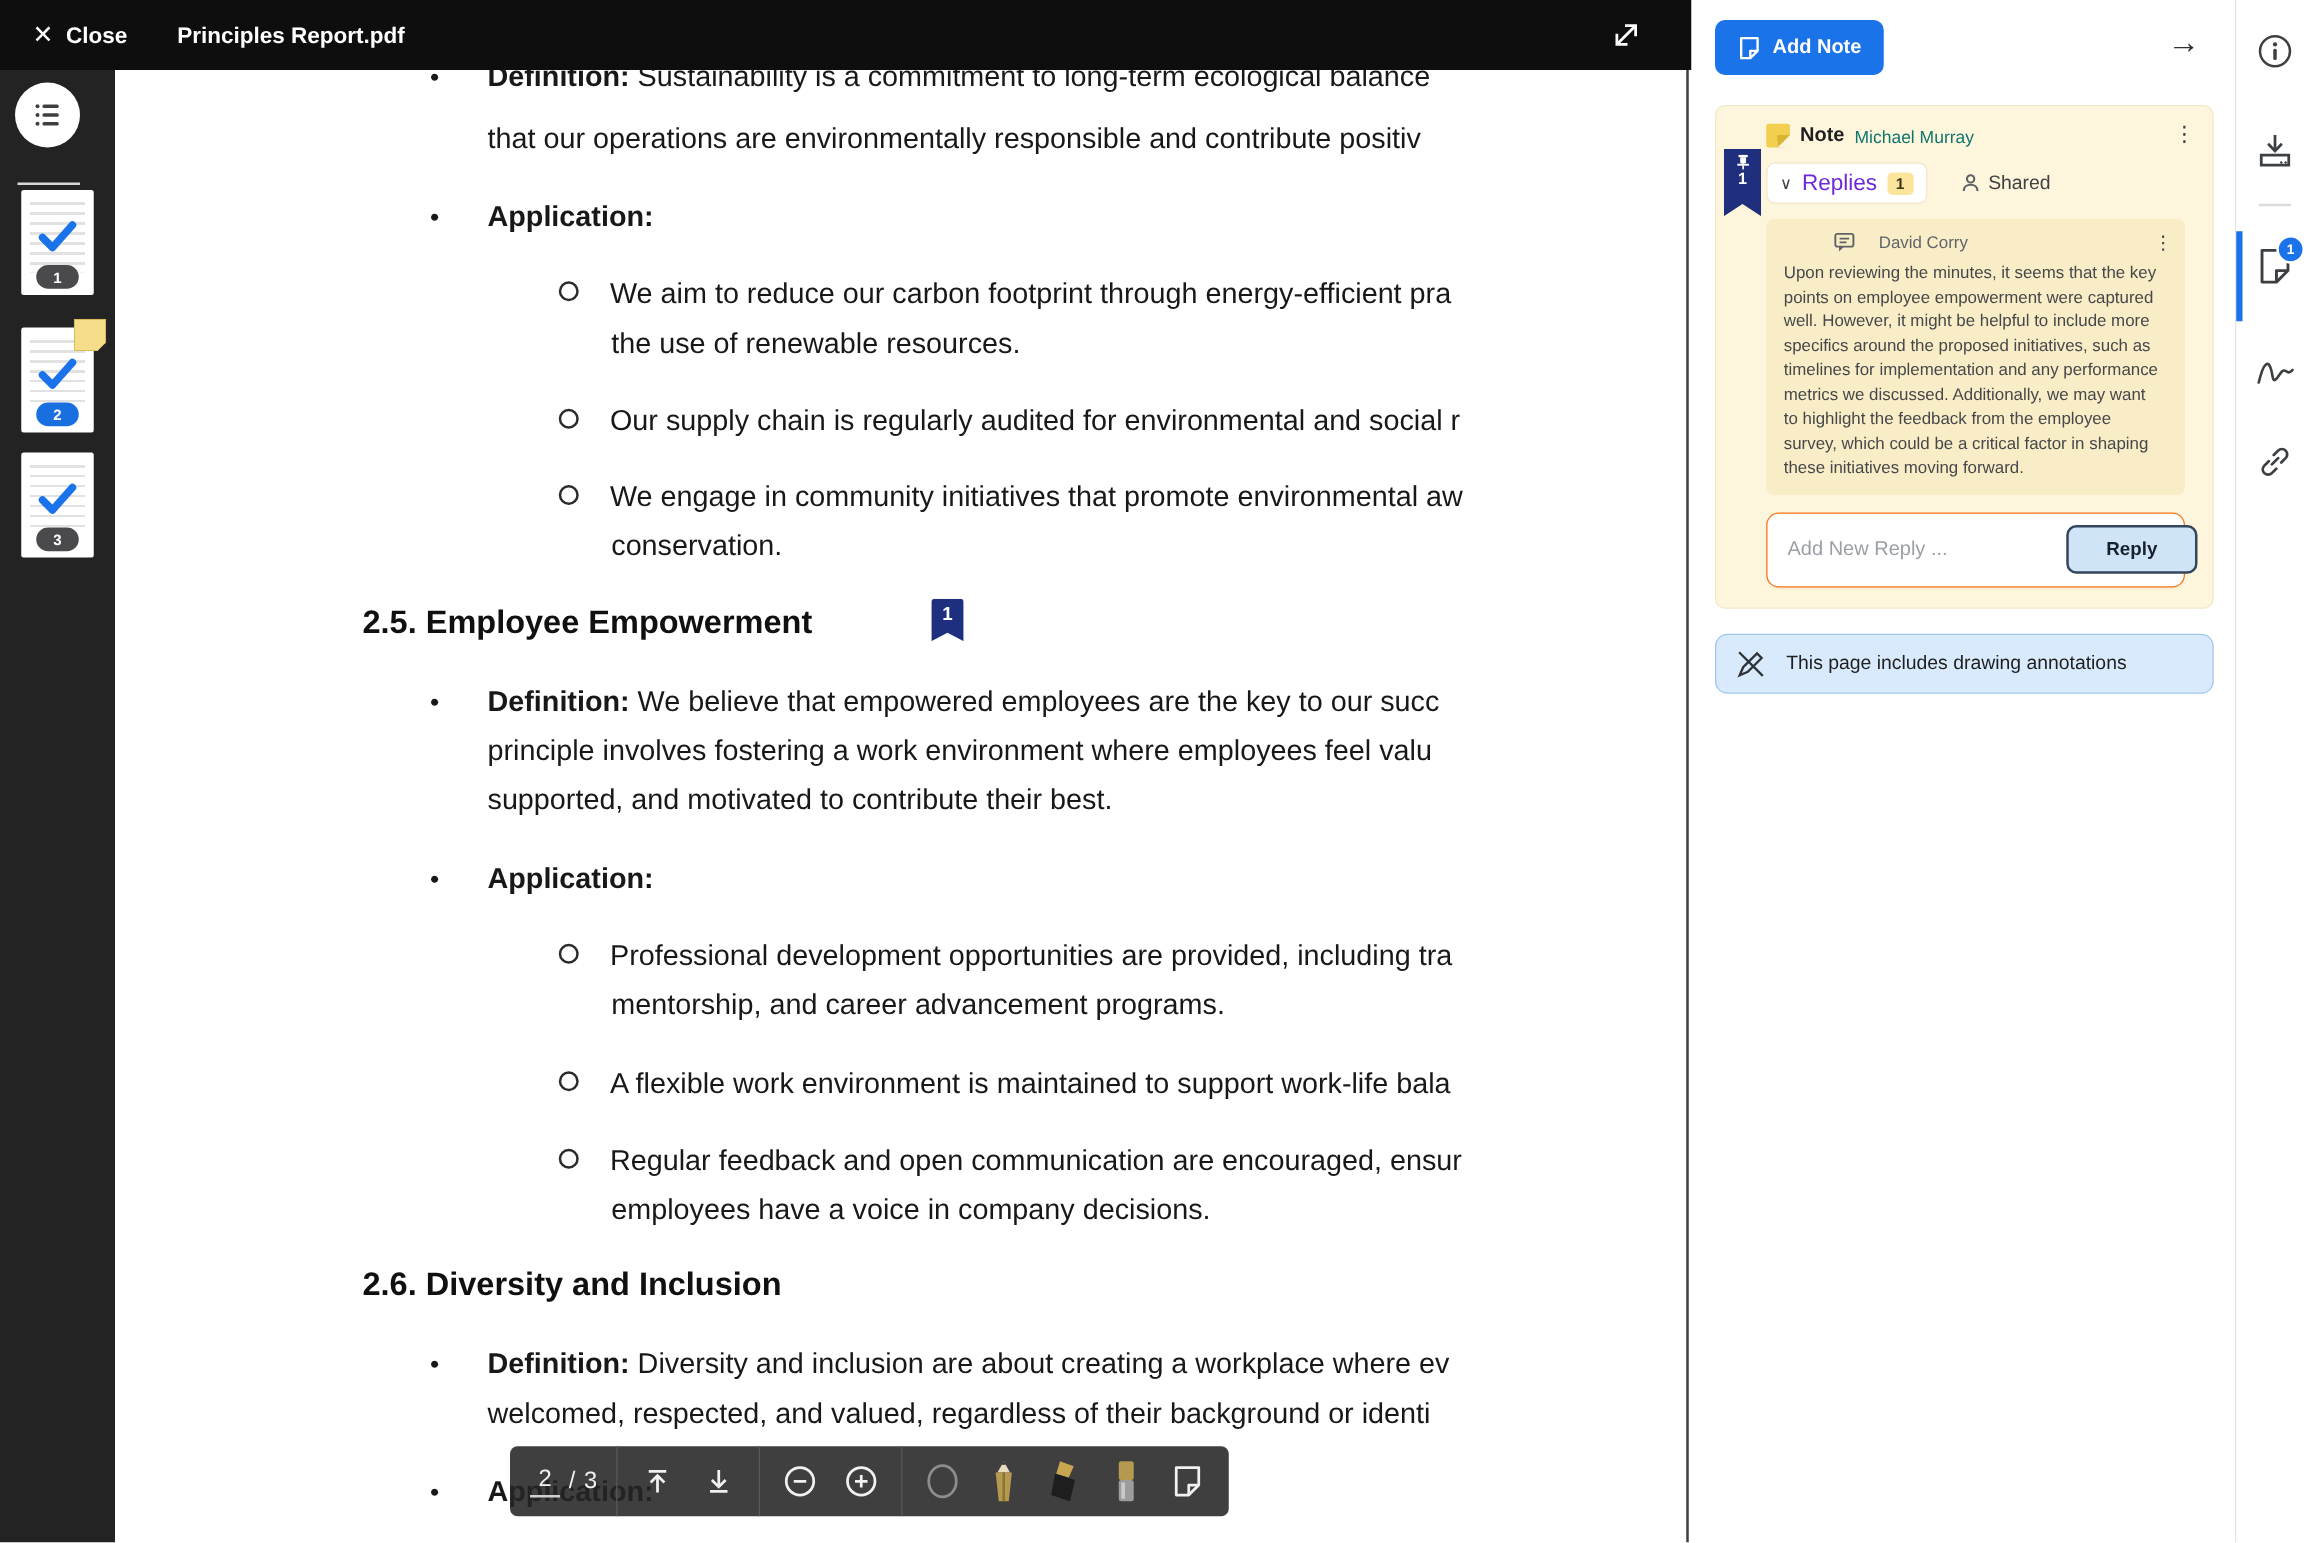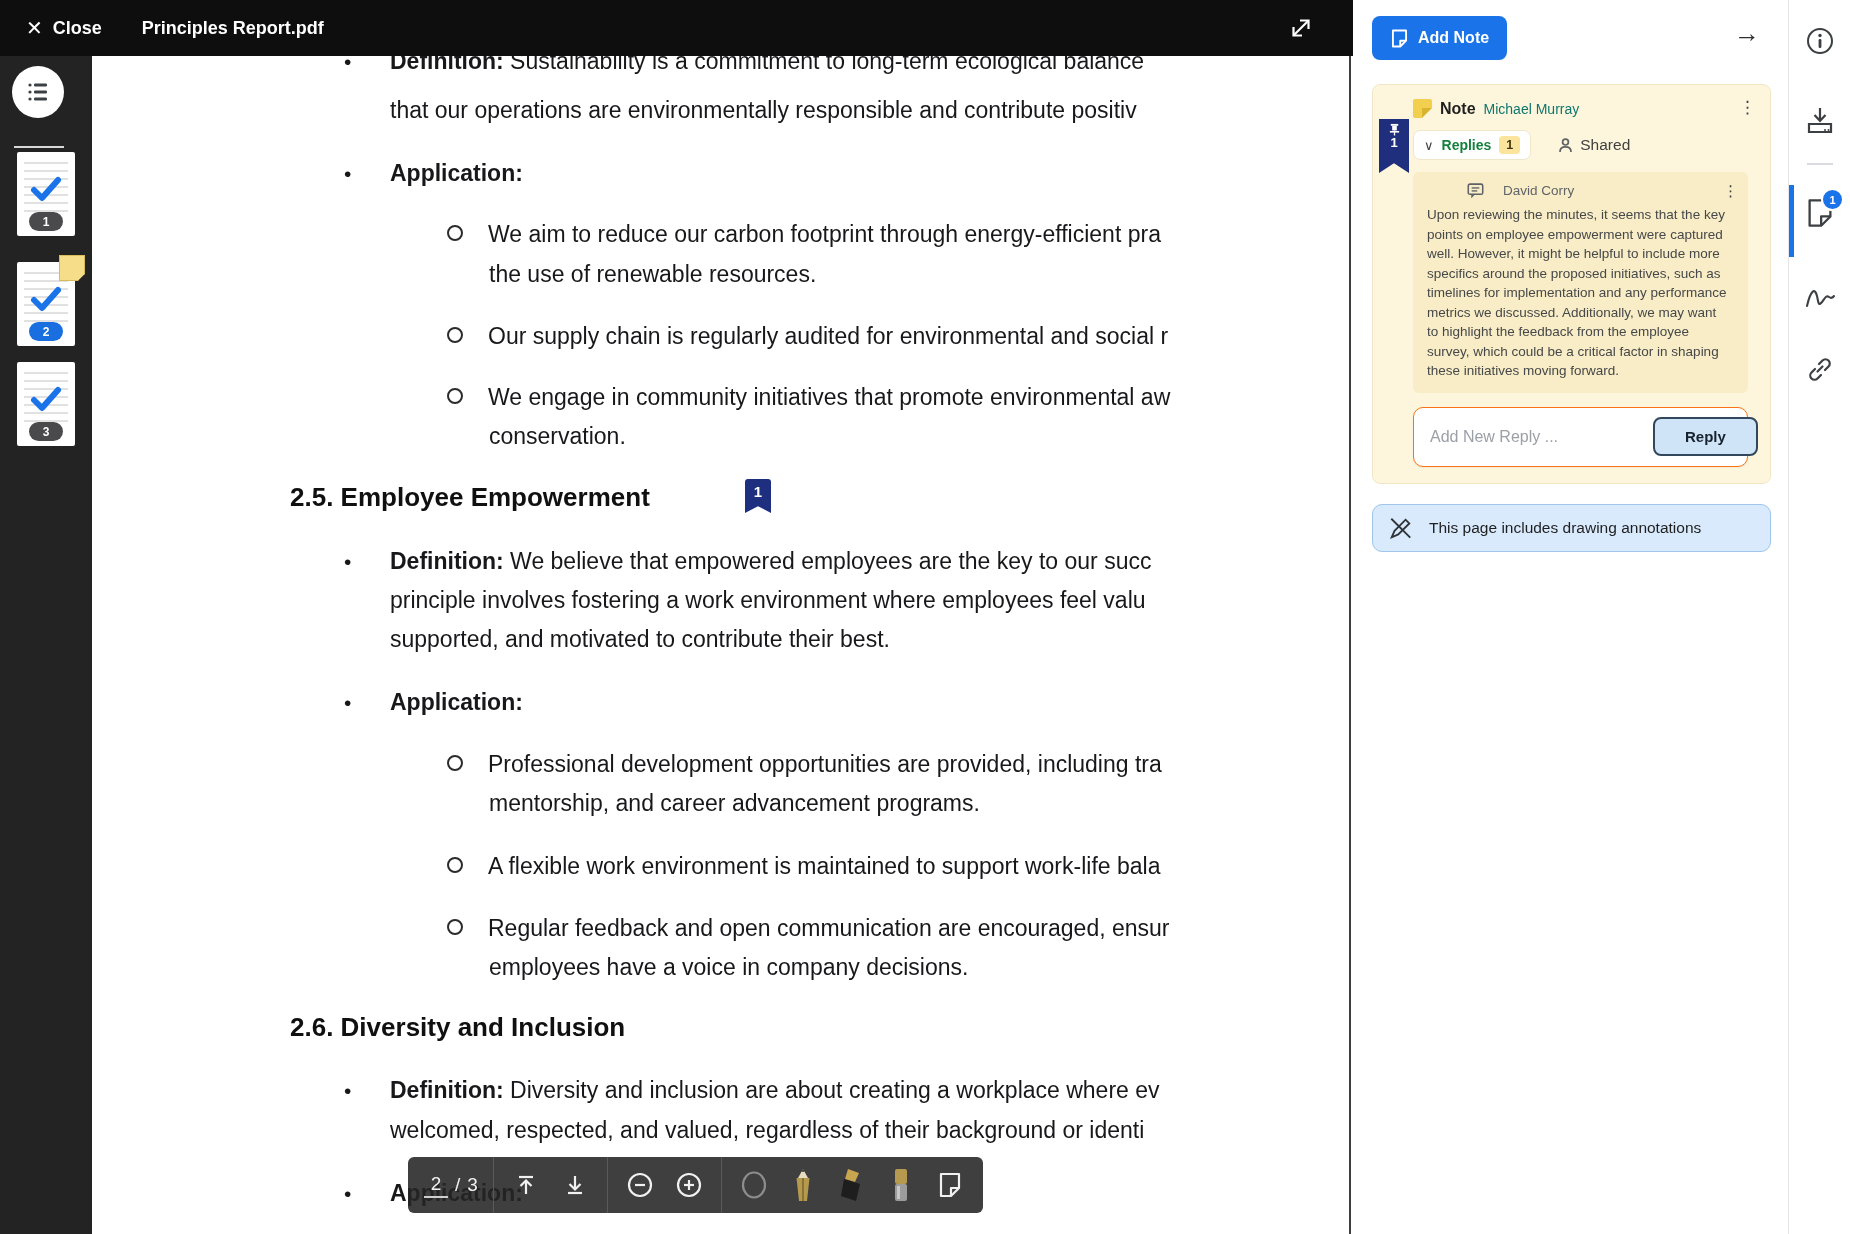--- a/index.html
+++ b/index.html
@@ -76,21 +76,21 @@
   .sticky-ic:after{content:"";position:absolute;right:0;bottom:0;border:5px solid #fdf6dc;
                    border-top-color:#d9b52f;border-left-color:#d9b52f;}
   .note-type{font-size:16px;font-weight:700;color:#1f1f1f;}
   .note-author{font-size:14px;color:#0f766e;}
   .kebab{position:absolute;right:14px;top:0px;font-size:17px;color:#3c4043;cursor:pointer;letter-spacing:0;}
   .note-body{margin:8px 20px 0 40px;width:312px;font-size:15.5px;line-height:20.5px;color:#33383d;}
   .note-meta{display:flex;align-items:center;margin:12px 0 0 40px;gap:26px;}
   .replies-chip{display:inline-flex;align-items:center;gap:8px;background:#fff;border:1px solid #efe7cb;
                 border-radius:7px;padding:5px 10px;cursor:pointer;}
   .replies-chev{font-size:13px;color:#3c4043;}
-  .replies-label{font-size:14px;font-weight:700;color:#15803d;}
+  .replies-label{font-size:18px;font-weight:400;color:#6d28d9;}
   .replies-count{background:#fbe59c;border-radius:4px;font-size:12.5px;font-weight:700;color:#3d3415;
                  padding:2px 7px;}
   .shared{display:flex;align-items:center;gap:6px;color:#404040;font-size:15.5px;}
 
   .reply-card{position:relative;margin:12px 22px 0 40px;background:#f8edc6;border-radius:6px;
               padding:10px 14px 12px 14px;}
   .reply-head{display:flex;align-items:center;gap:19px;padding-left:40px;}
   .reply-author{font-size:13.5px;color:#60646a;font-weight:400;}
   .reply-body{margin-top:6px;width:304px;font-size:13.5px;line-height:19.5px;color:#46484a;}
   .reply-kebab{position:absolute;right:10px;top:10px;font-size:15px;color:#3c4043;cursor:pointer;}

